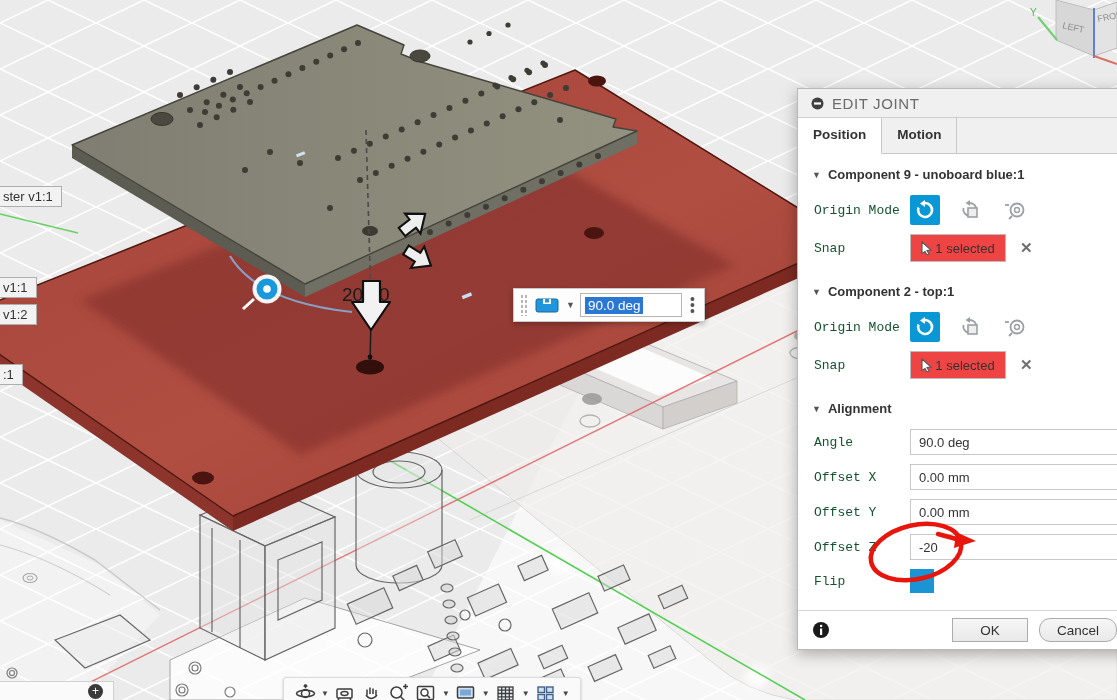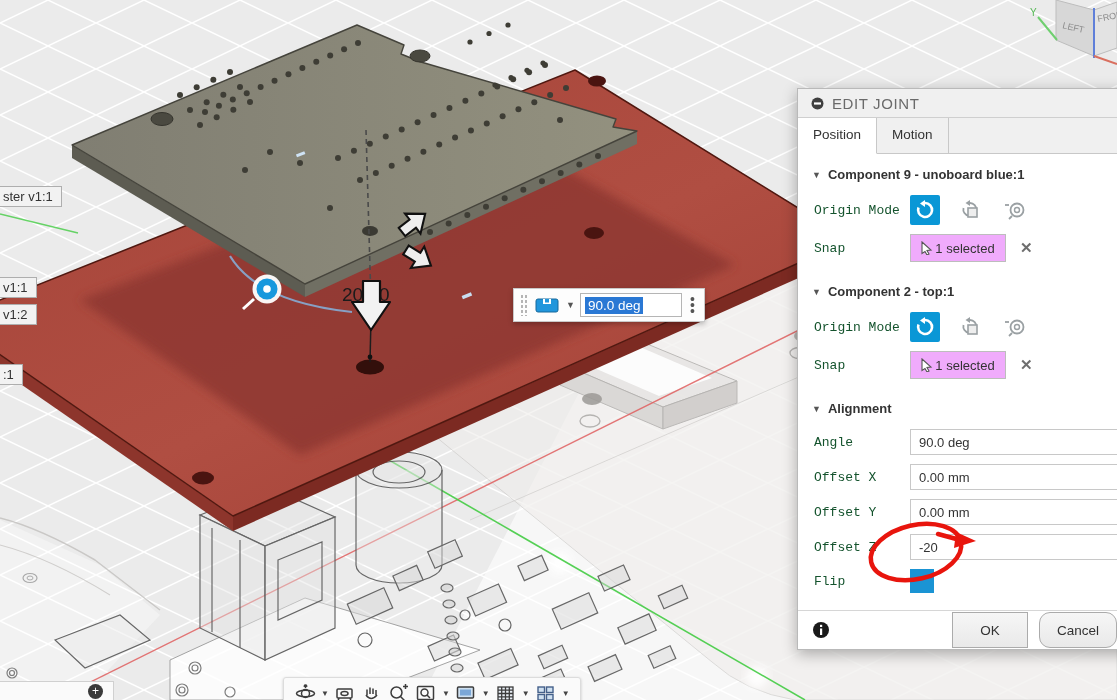--- a/index.html
+++ b/index.html
@@ -37,39 +37,39 @@
   .dialog{
     position:absolute;left:797px;top:88px;width:333px;height:560px;z-index:10;
     background:#fff;border:1px solid #b9b9b9;box-shadow:0 4px 14px rgba(0,0,0,.3);
     font-size:13px;color:#333;
   }
   .titlebar{height:28px;background:#f0f0f0;border-bottom:1px solid #cfcfcf;
     display:flex;align-items:center;gap:8px;padding-left:13px;cursor:move;}
   .titlebar .title-text{color:#6a6a6a;font-size:15px;letter-spacing:.6px;}
   .tabs{height:35px;background:#f0f0f0;border-bottom:1px solid #c8c8c8;display:flex;}
   .tab{padding:0 15px;line-height:34px;font-size:13.5px;color:#333;
-    border-right:1px solid #c8c8c8;cursor:pointer;}
+    border-right:1px solid #c8c8c8;cursor:pointer;font-weight:bold;}
   .tab.active{background:#fff;border-bottom:1px solid #fff;margin-bottom:-1px;}
   .dlg-body{position:relative;}
   .section-header{display:flex;align-items:center;gap:7px;padding:13px 14px 4px;font-weight:bold;color:#333;}
   .section-header .tri{font-size:9px;color:#555;}
   .row{display:flex;align-items:center;padding-left:16px;margin:9px 0;}
   .row .lbl{width:96px;flex:0 0 96px;color:#14532d;font-family:Liberation Mono, monospace;}
   .origin-icons{display:flex;align-items:center;gap:15px;}
   .origin-btn{width:30px;height:30px;display:flex;align-items:center;justify-content:center;cursor:pointer;border-radius:2px;}
   .origin-btn.selected{background:#0a97d6;}
-  .snap-box{width:94px;height:26px;border:1px solid #bdbdbd;background:#f0abfc;
+  .snap-box{width:94px;height:26px;border:1px solid #bdbdbd;background:#ef4444;
     display:flex;align-items:center;justify-content:center;gap:2px;font-size:13px;cursor:pointer;}
   .clear-x{margin-left:14px;color:#6e6e6e;font-size:15px;font-weight:bold;cursor:pointer;}
   .field{width:192px;height:24px;border:1px solid #c8c8c8;background:#fff;
     font-family:"Liberation Sans",sans-serif;font-size:13px;color:#333;padding:0 8px;box-sizing:content-box;}
   .flip-check{width:24px;height:24px;background:#1a94d4;cursor:pointer;}
   .dlg-footer{position:absolute;left:0;right:0;bottom:0;height:38px;border-top:1px solid #d6d6d6;
     display:flex;align-items:center;padding:0 14px;}
-  .btn{height:36px;border:1px solid #ababab;background:linear-gradient(#f6f6f6,#e9e9e9);
+  .btn{height:24px;border:1px solid #ababab;background:linear-gradient(#f6f6f6,#e9e9e9);
     font-family:"Liberation Sans",sans-serif;font-size:13.5px;color:#333;cursor:pointer;}
   .btn-ok{width:76px;margin-left:auto;}
   .btn-cancel{width:78px;margin-left:11px;border-radius:11px;}
 
   
   #annotation-svg{position:absolute;left:0;top:0;z-index:12;pointer-events:none;}
 
   
   
 

